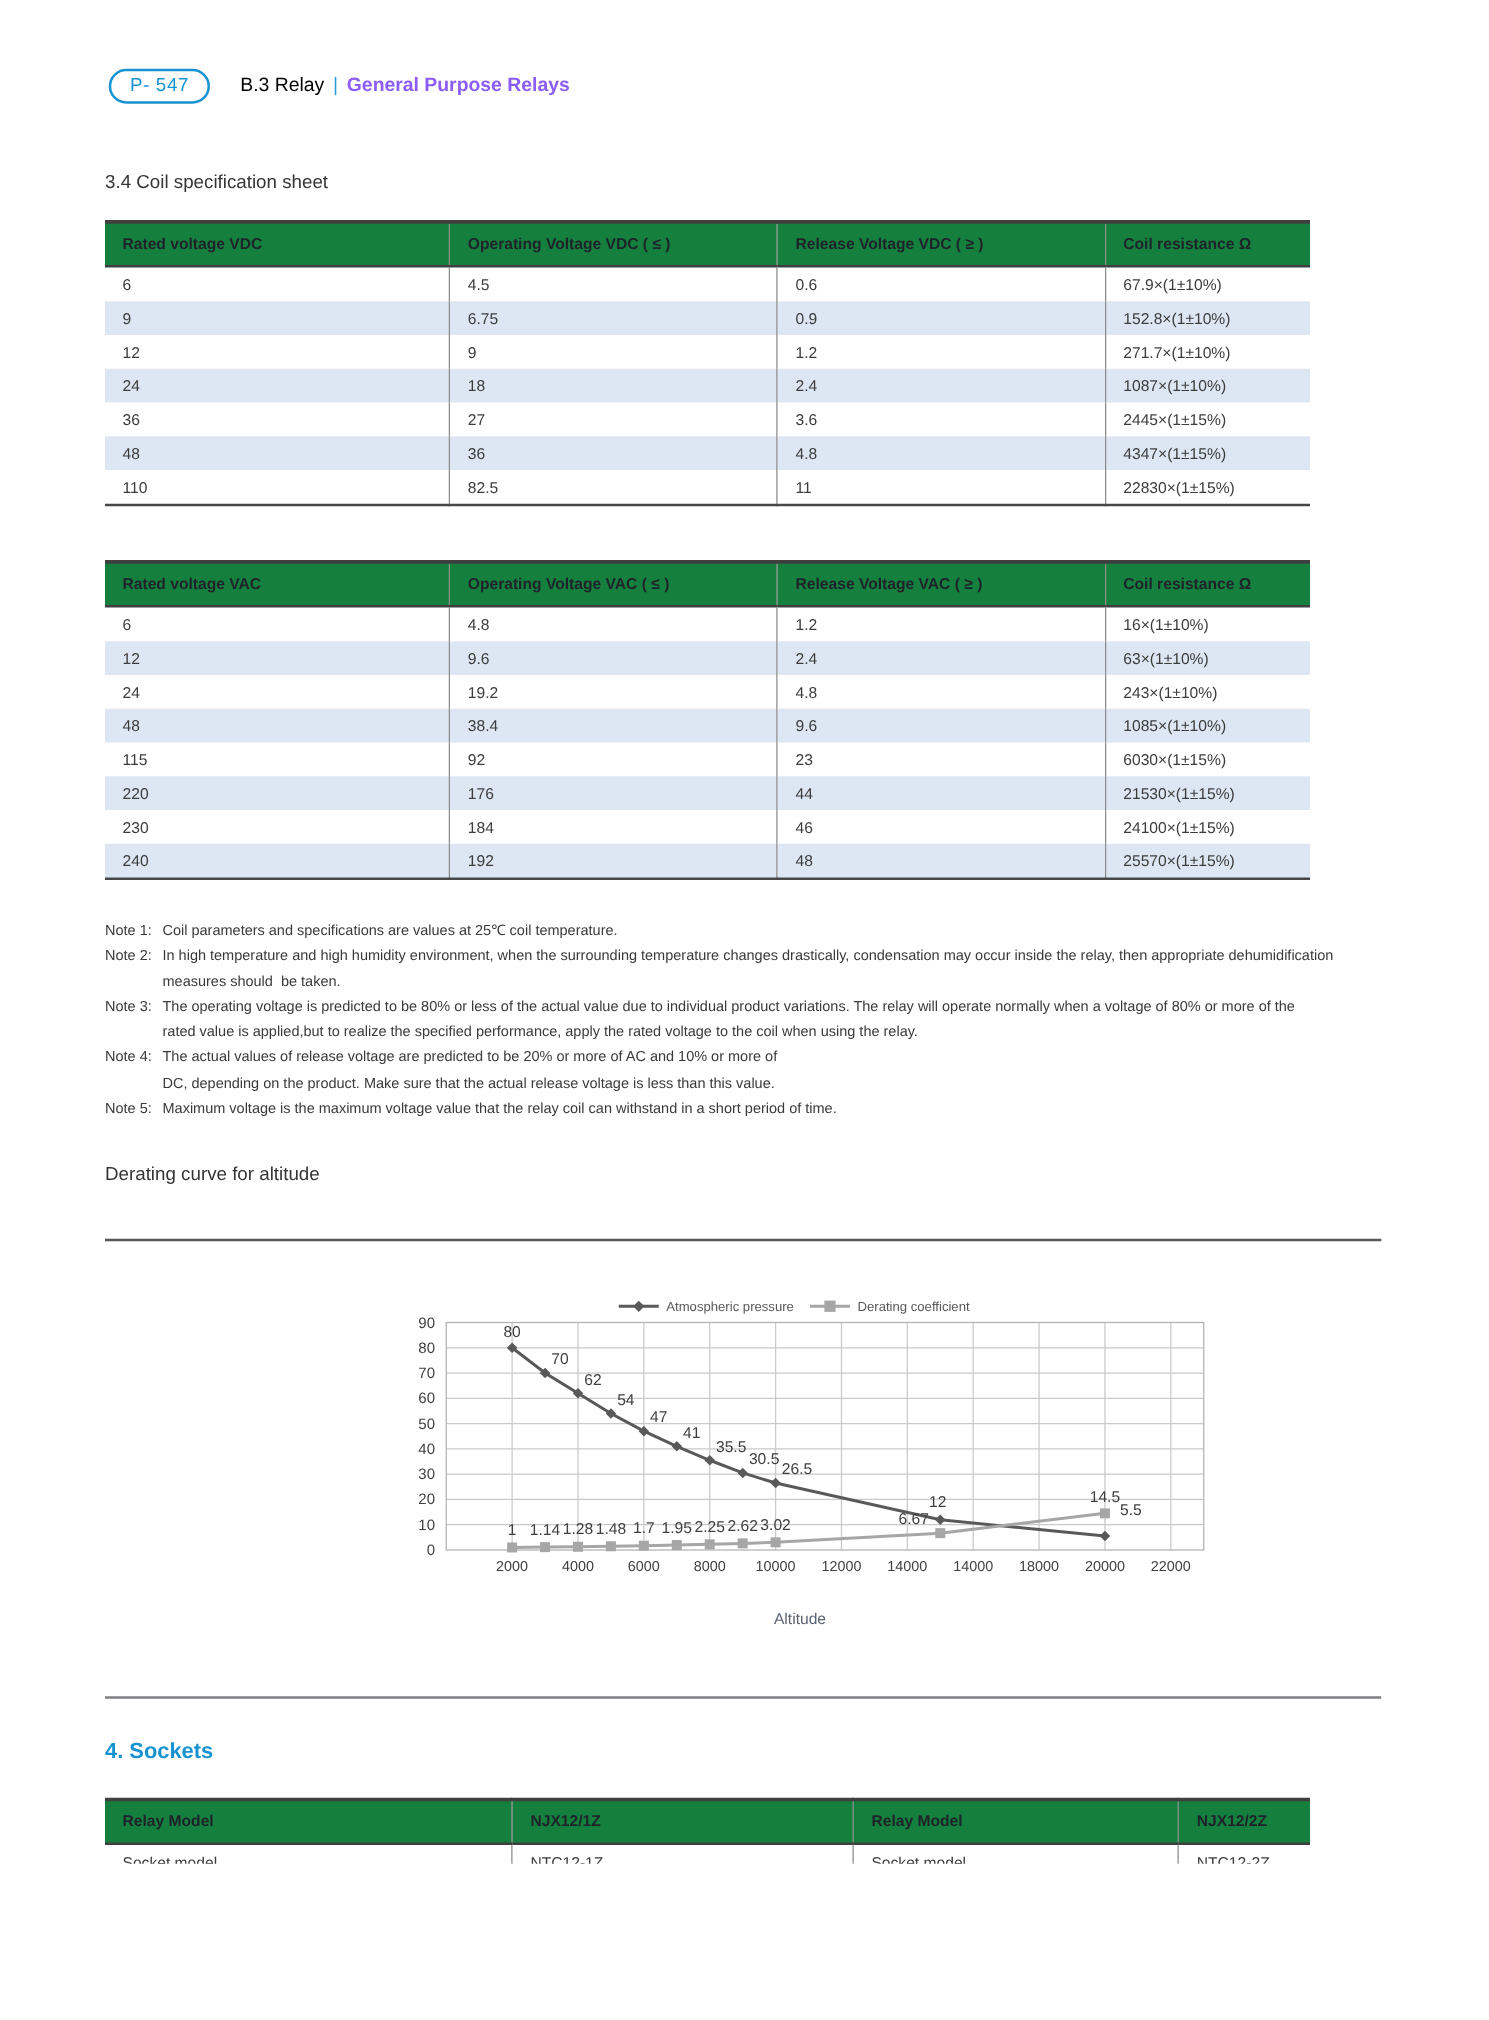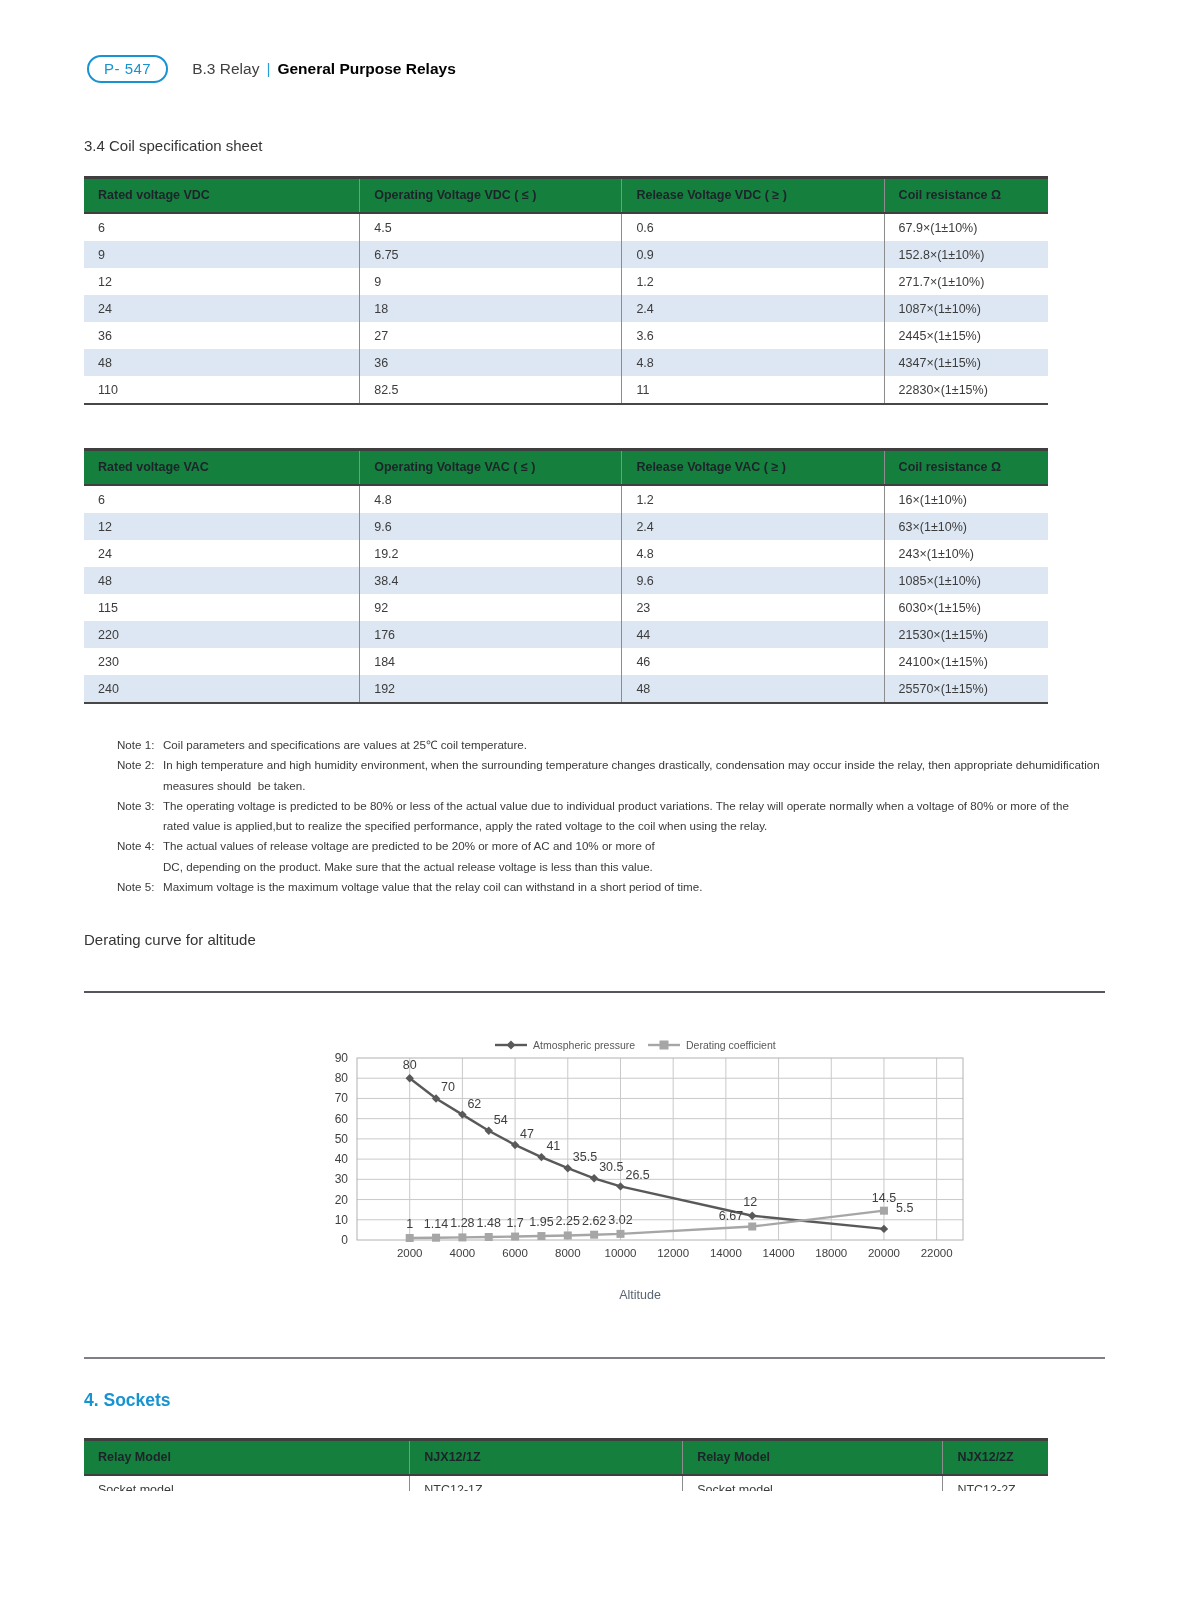--- a/index.html
+++ b/index.html
@@ -6,23 +6,23 @@
   .page{
     position:relative;width:1191px;height:1616px;background:#ffffff;
     font-family:"Liberation Sans", sans-serif;color:#3f3f3f;overflow:hidden;
   }
   
   .doc-header{position:absolute;top:55px;left:87px;display:flex;align-items:center;}
   .badge{
     display:inline-block;border:2px solid #1793d1;border-radius:15px;
     padding:3px 15px 4px 15px;color:#1793d1;font-size:15px;letter-spacing:.5px;
   }
-  .crumb-regular{margin-left:24px;color:#404040;font-size:15.5px;}
+  .crumb-regular{margin-left:24px;color:#000000;font-size:15.5px;}
   .crumb-sep{margin-left:7px;color:#2b9cd8;font-size:15.5px;}
-  .crumb-bold{margin-left:7px;color:#000000;font-size:15.5px;font-weight:bold;}
+  .crumb-bold{margin-left:7px;color:#8b5cf6;font-size:15.5px;font-weight:bold;}
   
   .sec-title{position:absolute;left:84px;font-size:15px;color:#353535;text-align:right;}
   #coil-title{top:137px;}
   #derating-title{top:931px;}
   .sockets-title{position:absolute;left:84px;top:1390px;font-size:17.5px;font-weight:bold;color:#1793d1;}
   
   .rule{position:absolute;left:84px;width:1021px;}
   .rule1{top:991px;height:2px;background:#555659;}
   .rule2{top:1357px;height:2px;background:#7e8083;}
   
@@ -43,21 +43,21 @@
   #vdc-table col:nth-child(4),#vac-table col:nth-child(4){width:17%;}
   
   .sockets-clip{position:absolute;left:84px;top:1438px;width:964px;height:53px;overflow:hidden;}
   .sockets-clip table.spec{position:static;width:964px;}
   #sockets-table col:nth-child(1){width:33.8%;}
   #sockets-table col:nth-child(2){width:28.3%;}
   #sockets-table col:nth-child(3){width:27%;}
   #sockets-table col:nth-child(4){width:10.9%;}
   
   .notes{position:absolute;left:84px;top:735px;width:1020px;font-size:11.6px;color:#3a3a3a;line-height:20.3px;}
-  .note-line{display:flex;margin-left:33px;}
+  .note-line{display:flex;}
   .note-label{flex:none;width:46px;}
   .note-text{flex:1;white-space:pre-wrap;}
   
   #chart{position:absolute;left:290px;top:1025px;width:700px;height:250px;font-family:"Liberation Sans",sans-serif;}
   .xlabel{position:absolute;left:290px;top:1288px;width:700px;text-align:center;font-size:12.5px;color:#5a6473;}
 </style>
 </head>
 <body>
 
 <div class="page">

